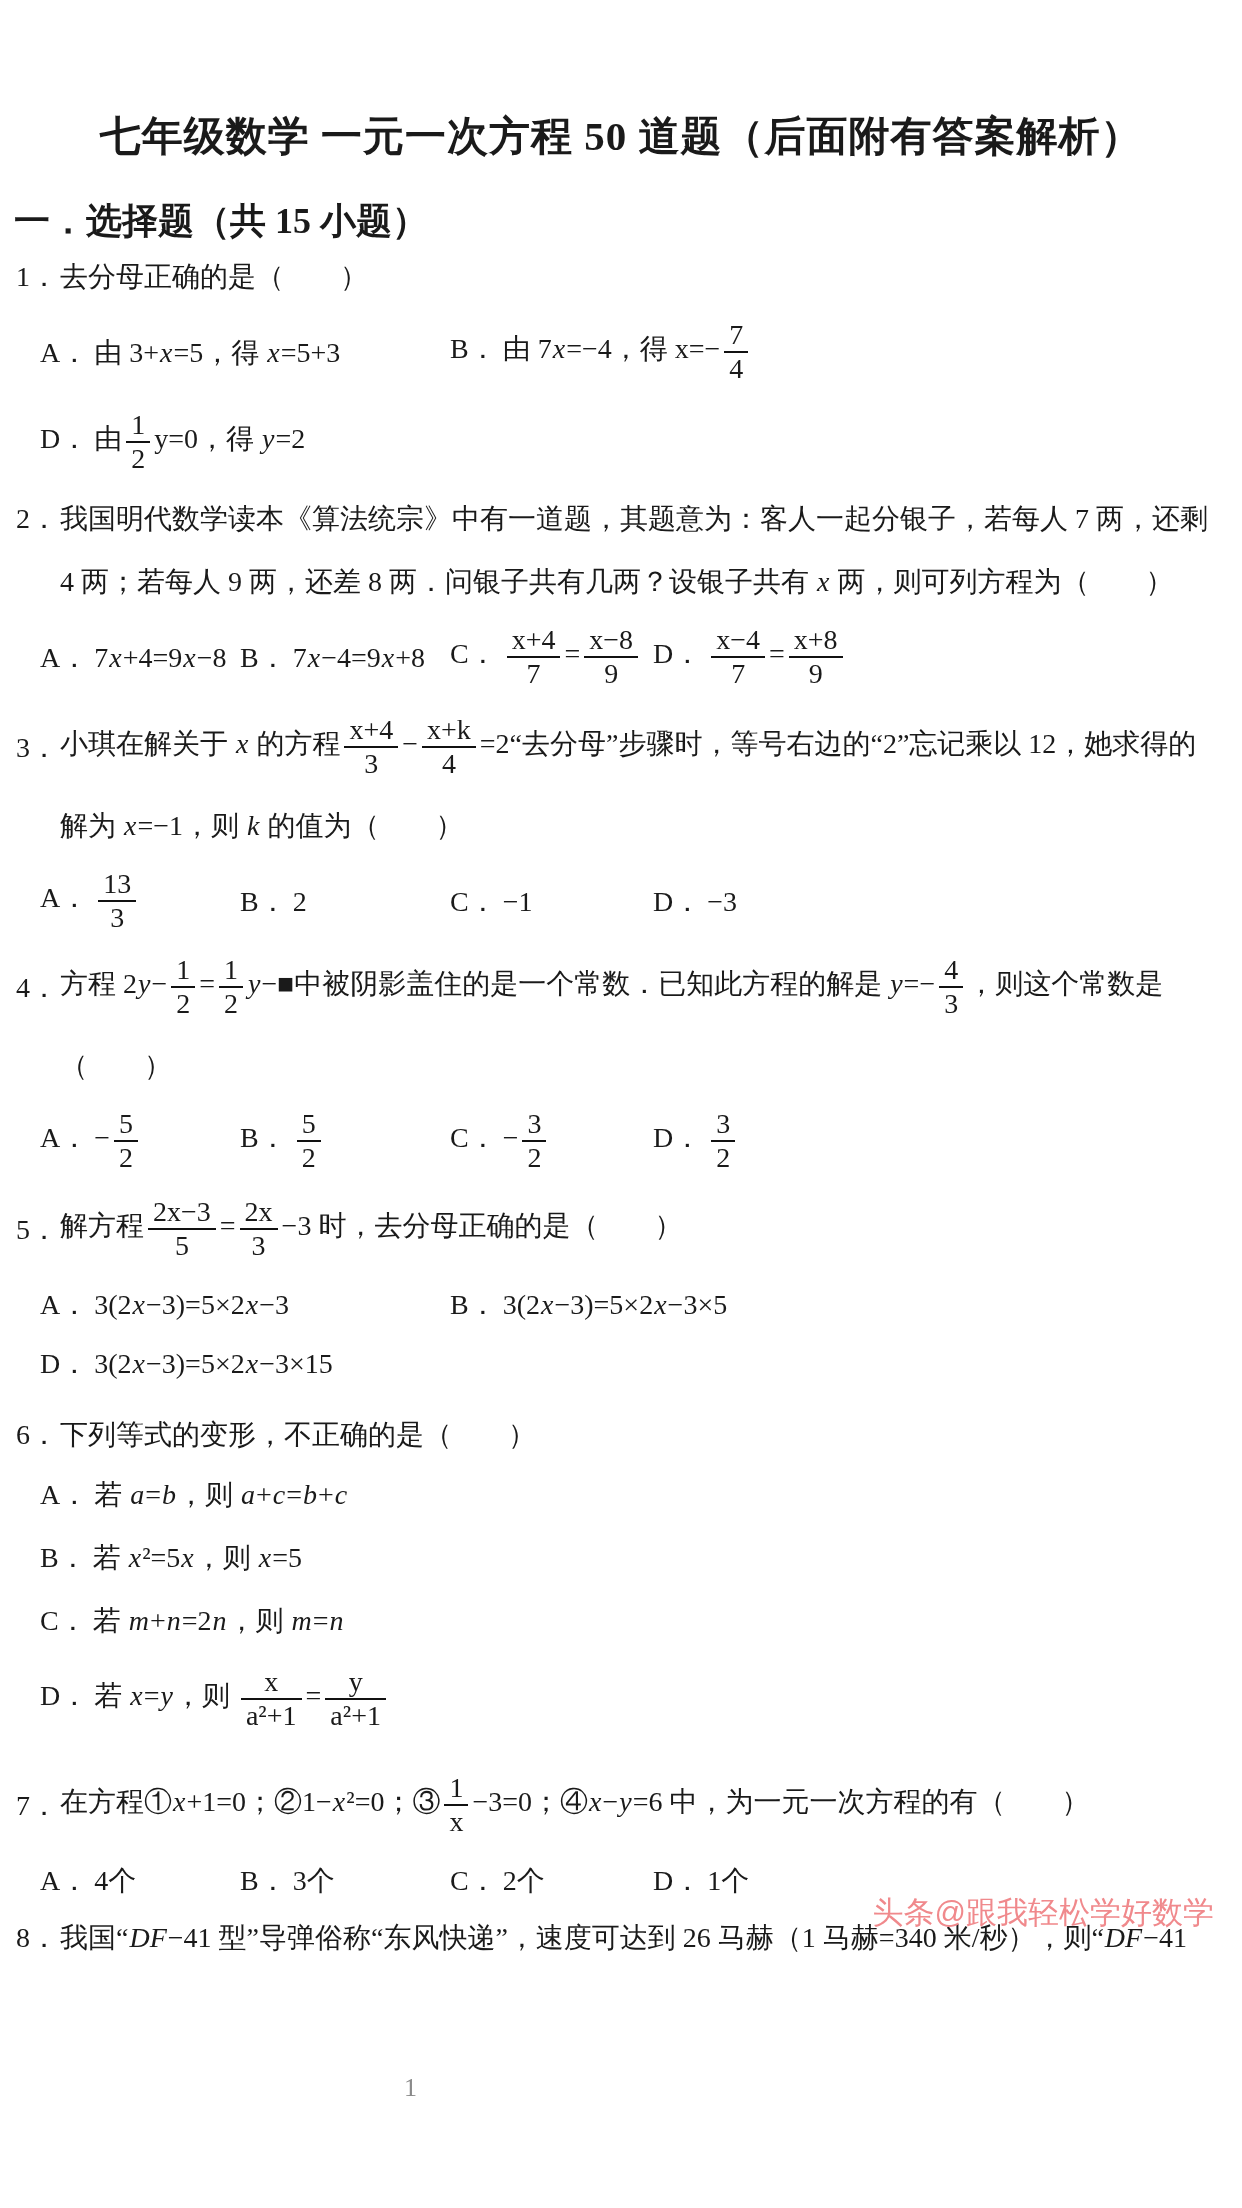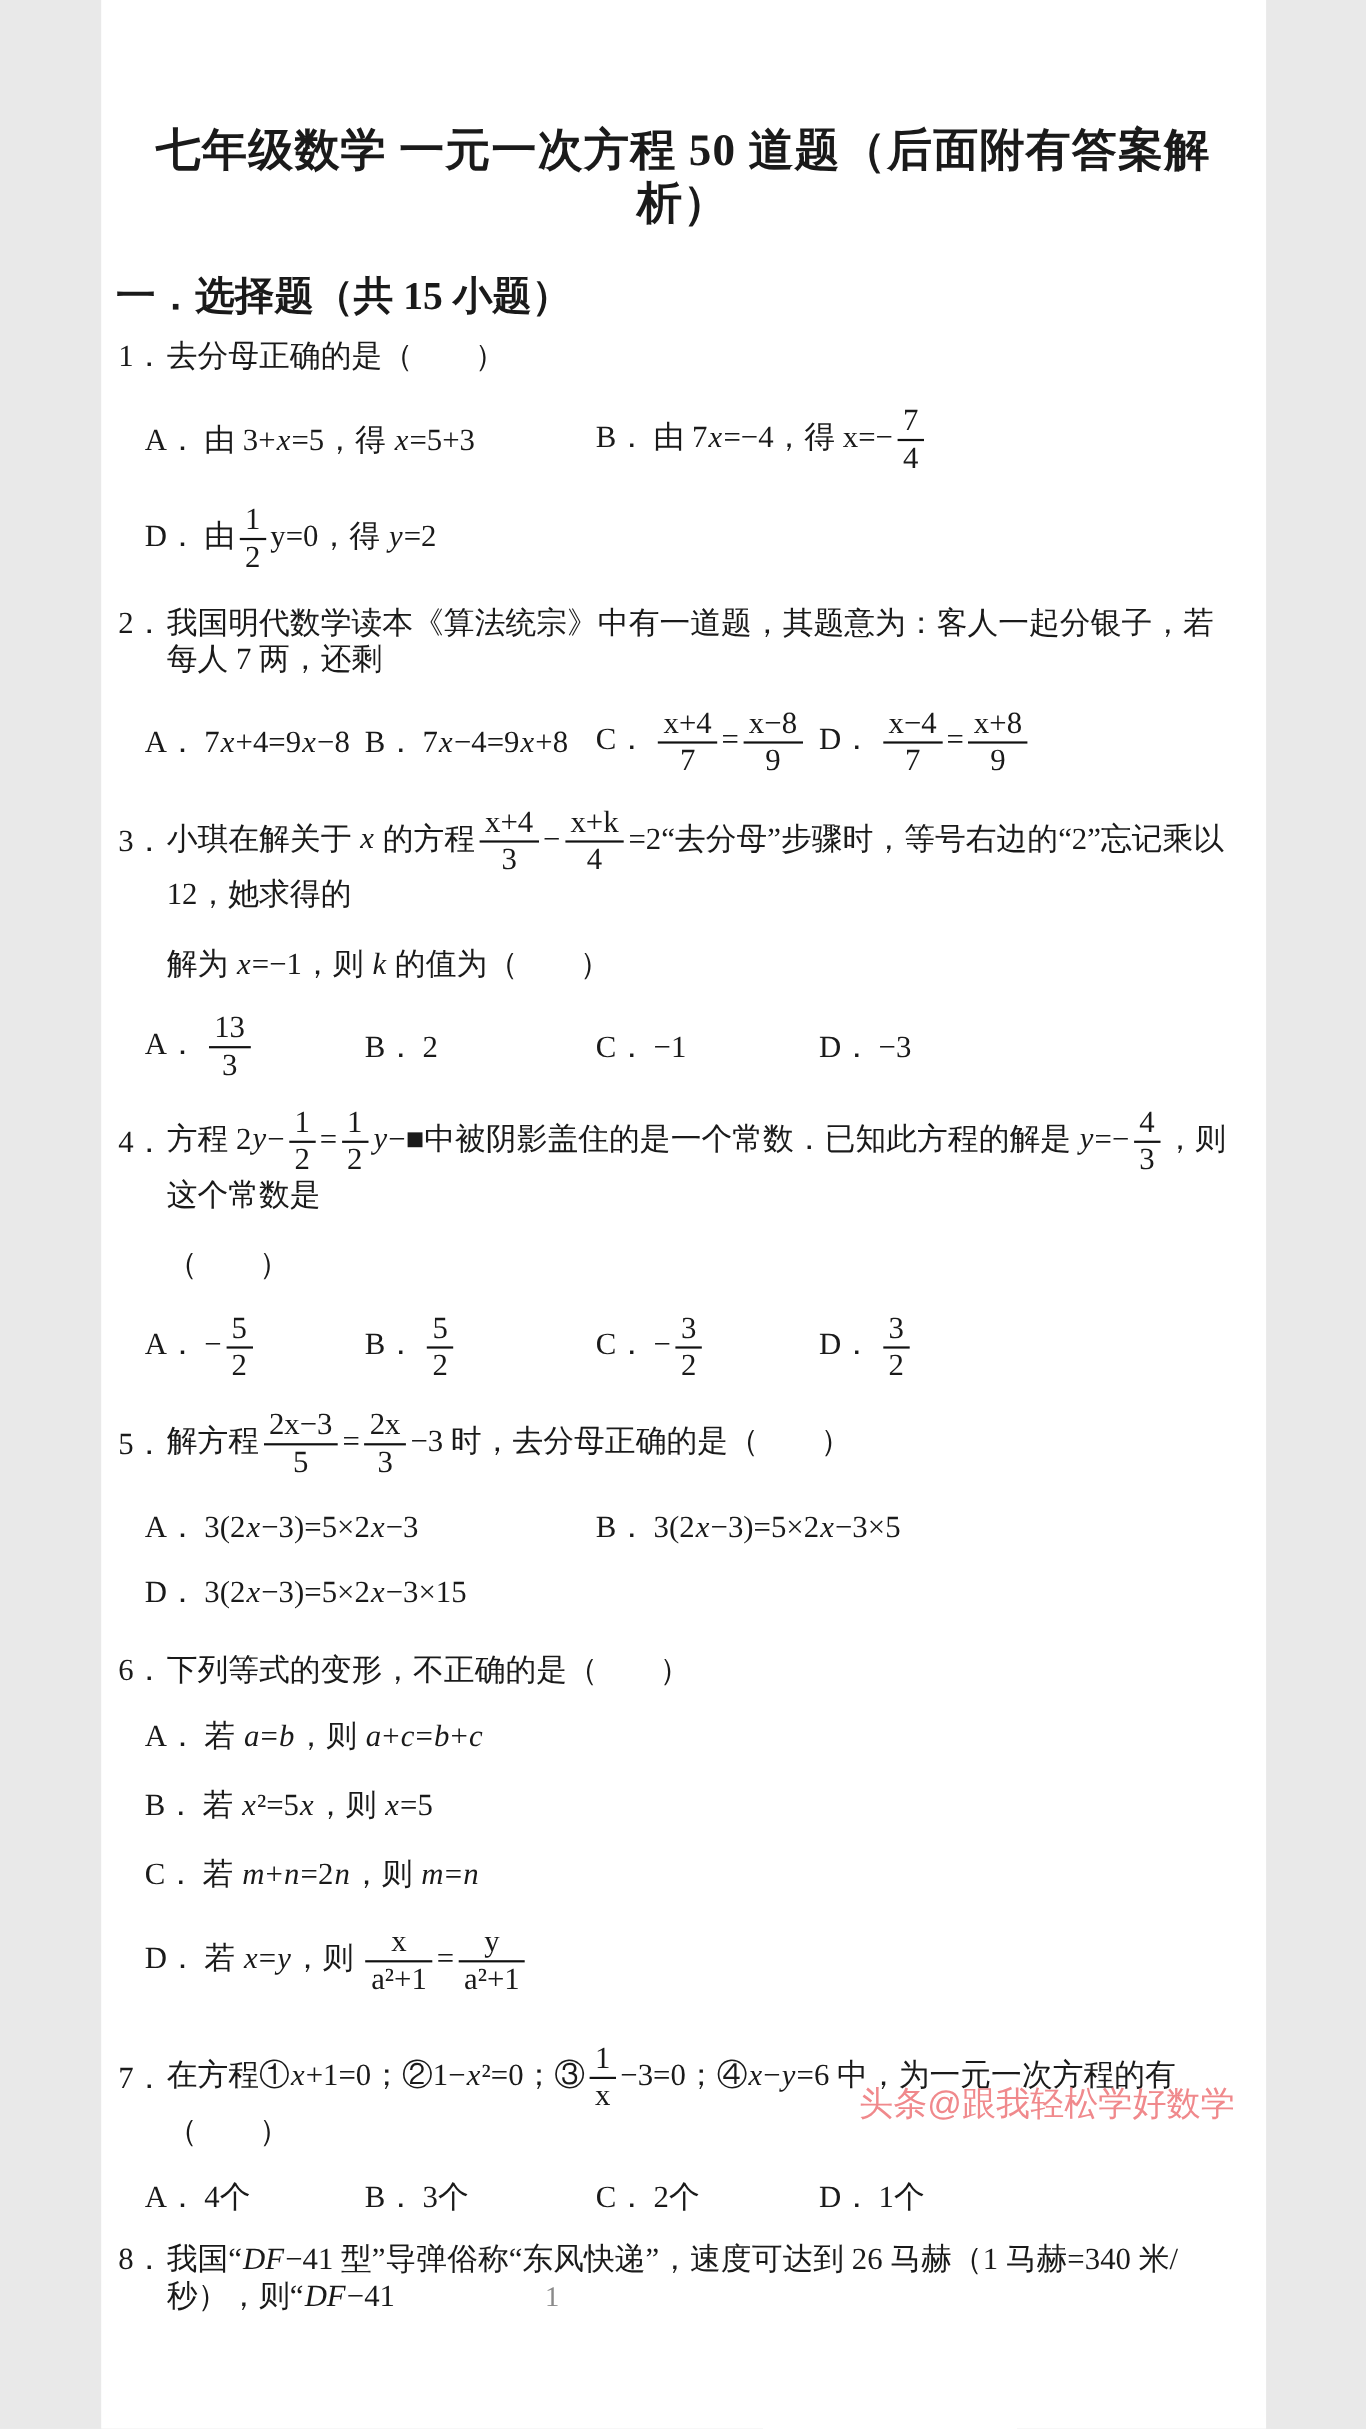--- a/index.html
+++ b/index.html
@@ -1,17 +1,17 @@
 <!DOCTYPE html>
 <html><head>
 <meta charset="utf-8">
 <style>
   html,body{margin:0;padding:0;background:#e9e9e9;}
   .page{
-    position:relative;width:1059px;height:2208px;background:#ffffff;
+    position:relative;width:1242px;height:2208px;background:#ffffff;
     font-family:"Liberation Serif","DejaVu Serif",serif;
     color:#1a1a1a;overflow:hidden;margin:0 auto;
   }
   .title{
     margin:112px 30px 0 30px;text-align:center;
     font-size:41px;font-weight:700;line-height:48px;letter-spacing:1px;
   }
   .section-heading{
     margin:44px 28px 0 14px;font-size:36px;font-weight:700;line-height:34px;
   }
@@ -67,20 +67,21 @@
     <div class="opts opts2">
       <span class="opt"><span class="olab">A．</span><span>由 3+<i>x</i>=5，得 <i>x</i>=5+3</span></span>
       <span class="opt"><span class="olab">B．</span><span>由 7<i>x</i>=−4，得 x=−<span class="frac"><span class="num">7</span><span class="den">4</span></span></span></span>
       <span class="opt"><span class="olab">D．</span><span>由<span class="frac"><span class="num">1</span><span class="den">2</span></span>y=0，得 <i>y</i>=2</span></span>
     </div>
   </div>
 
   <div class="q q2">
     <span class="qnum">2．</span>
     <div class="qline">我国明代数学读本《算法统宗》中有一道题，其题意为：客人一起分银子，若每人 7 两，还剩</div>
+    <div class="qline">4 两；若每人 9 两，还差 8 两．问银子共有几两？设银子共有 <i>x</i> 两，则可列方程为（　　）</div>
     <div class="opts opts4">
       <span class="opt"><span class="olab">A．</span><span>7<i>x</i>+4=9<i>x</i>−8</span></span>
       <span class="opt"><span class="olab">B．</span><span>7<i>x</i>−4=9<i>x</i>+8</span></span>
       <span class="opt"><span class="olab">C．</span><span><span class="frac"><span class="num">x+4</span><span class="den">7</span></span>=<span class="frac"><span class="num">x−8</span><span class="den">9</span></span></span></span>
       <span class="opt"><span class="olab">D．</span><span><span class="frac"><span class="num">x−4</span><span class="den">7</span></span>=<span class="frac"><span class="num">x+8</span><span class="den">9</span></span></span></span>
     </div>
   </div>
 
   <div class="q q3 tallfirst">
     <span class="qnum">3．</span>

